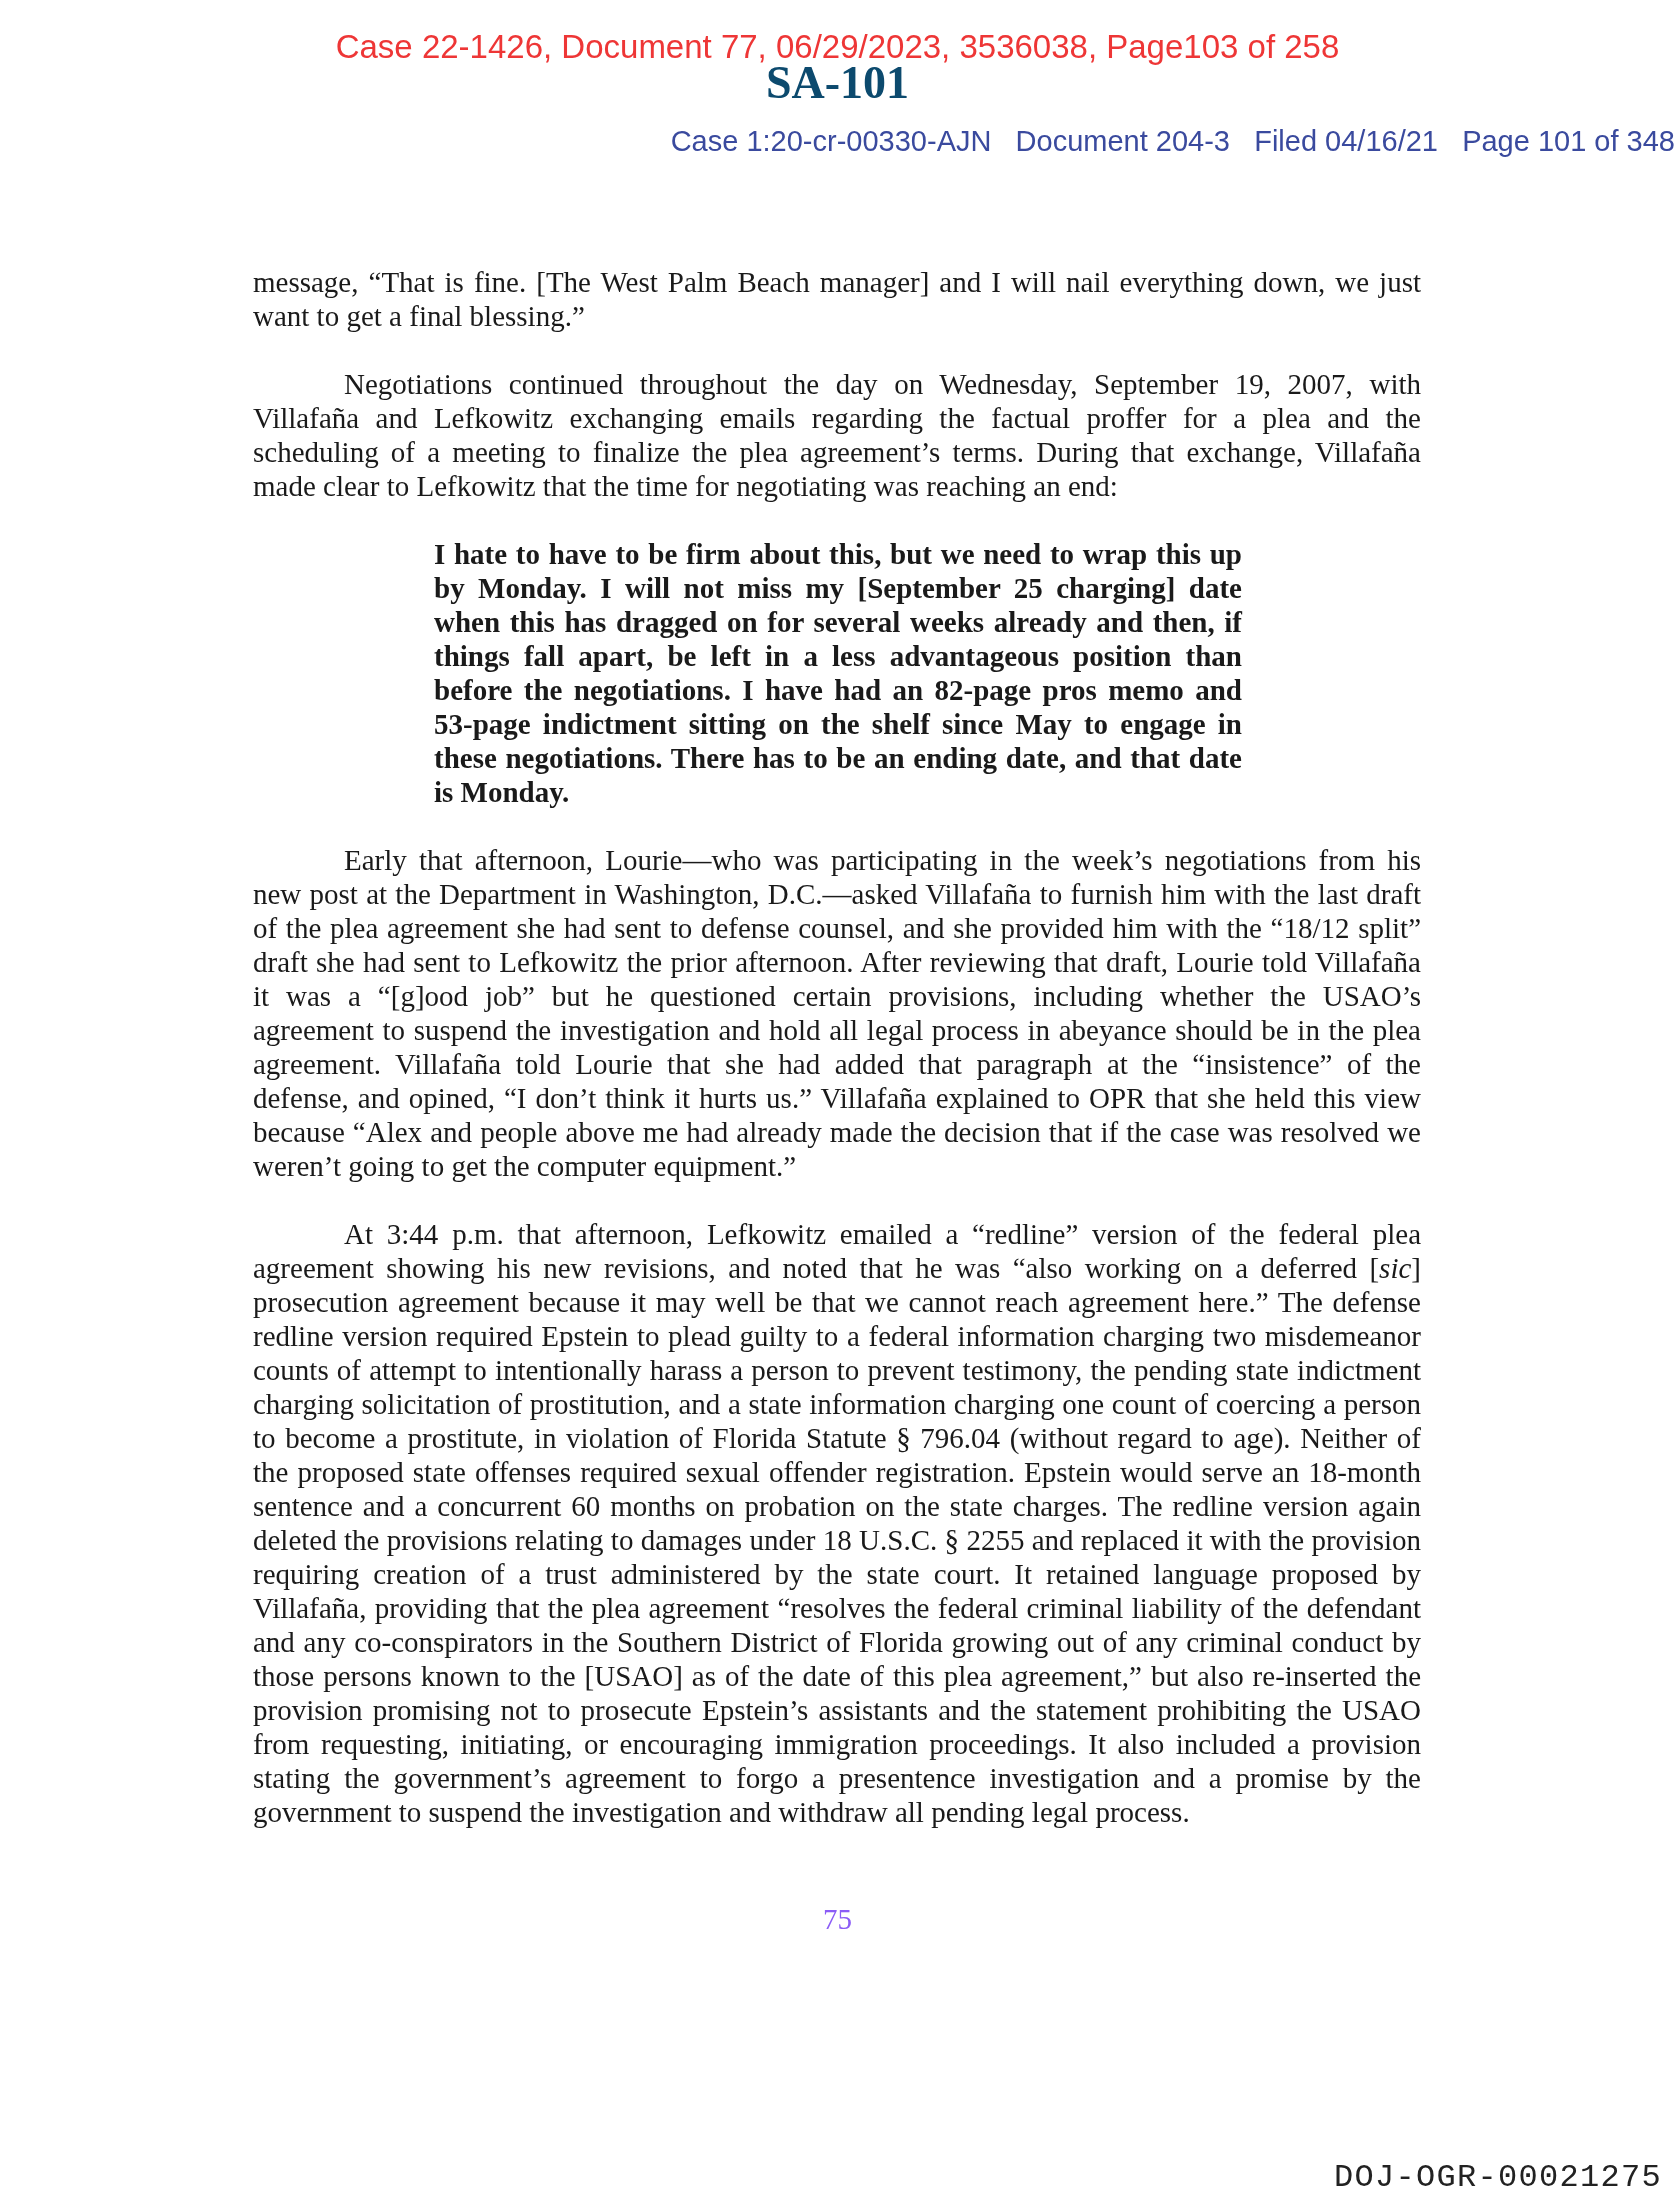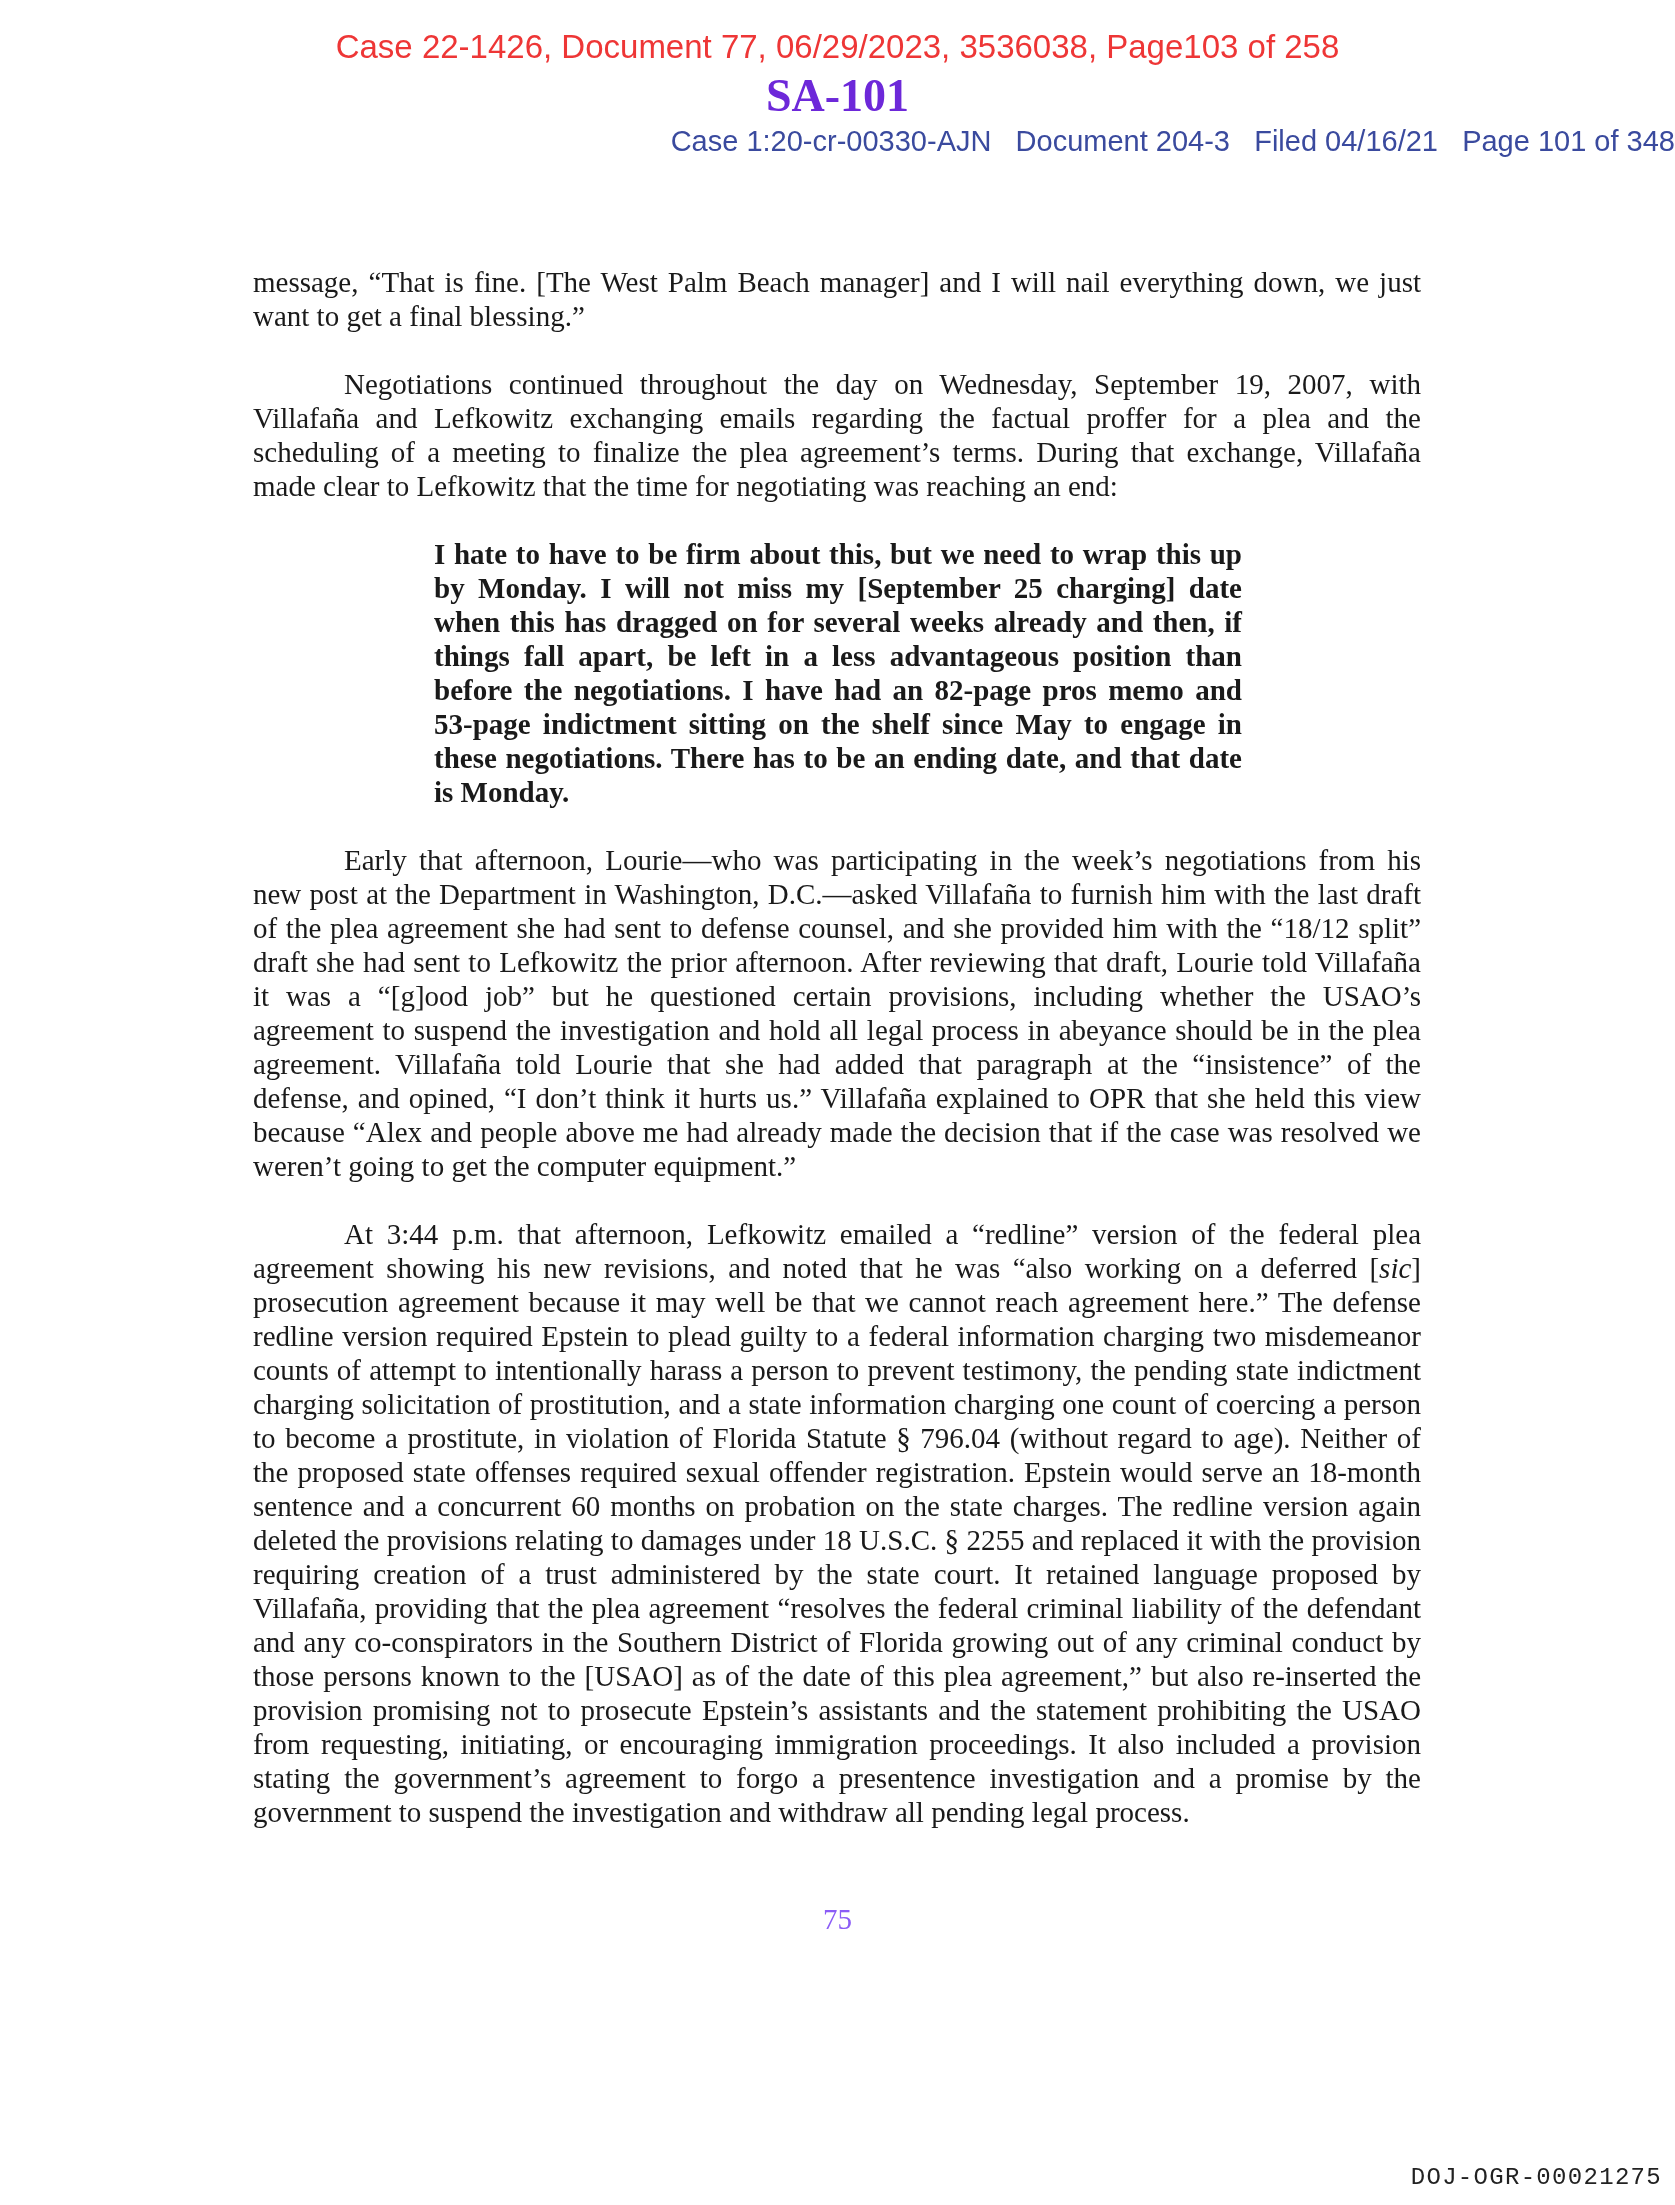--- a/index.html
+++ b/index.html
@@ -7,21 +7,21 @@
   .page { position: absolute; left: 0; top: 0; width: 1675px; height: 2205px; background: #ffffff; padding-left: 40px; }
 
   .stamp-red {
     position: absolute; left: 0; top: 28px; width: 1675px; text-align: center;
     font-family: "Liberation Sans", sans-serif; font-size: 33px; line-height: 38px;
     color: #ee3636; white-space: nowrap;
   }
   .stamp-sa {
     position: absolute; left: 0; top: 58px; width: 1675px; text-align: center;
     font-family: "Liberation Serif", serif; font-weight: bold; font-size: 46px; line-height: 50px;
-    color: #6d28d9; letter-spacing: 0px; margin-top: 13px;
+    color: #0c4a6e; letter-spacing: 0px;
   }
   .stamp-blue {
     position: absolute; left: 0; top: 124px; width: 1675px; text-align: right;
     font-family: "Liberation Sans", sans-serif; font-size: 29px; line-height: 34px;
     color: #3a4a9e; white-space: pre;
   }
 
   .body-text {
     position: absolute; left: 253px; top: 265px; width: 1168px;
     font-family: "Liberation Serif", serif; font-size: 29px; line-height: 34px;
@@ -33,21 +33,21 @@
     margin: 0 179px 34px 181px; text-align: justify; text-indent: 0; font-weight: bold;
   }
   .para em, .blockquote em { }
 
   .page-number {
     position: absolute; left: 0; top: 1902px; width: 1675px; text-align: center;
     font-family: "Liberation Serif", serif; font-size: 29px; line-height: 34px; color: #8b5cf6;
   }
   .bates {
     position: absolute; right: 53px; top: 2161px;
-    font-family: "Liberation Mono", monospace; font-size: 24px; line-height: 33px;
+    font-family: "Liberation Mono", monospace; font-size: 32px; line-height: 33px;
     color: #222222; letter-spacing: 1.3px;
   }
 </style>
 </head>
 <body>
 
 <div class="page">
 
   <div class="stamp-red">Case 22-1426, Document 77, 06/29/2023, 3536038, Page103 of 258</div>
   <div class="stamp-sa">SA-101</div>

